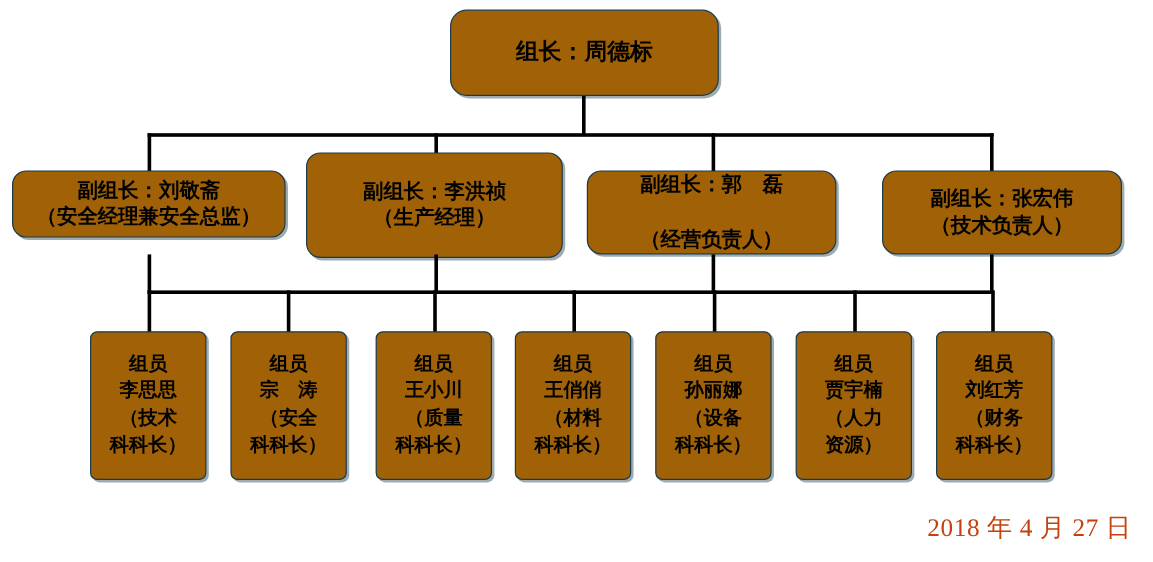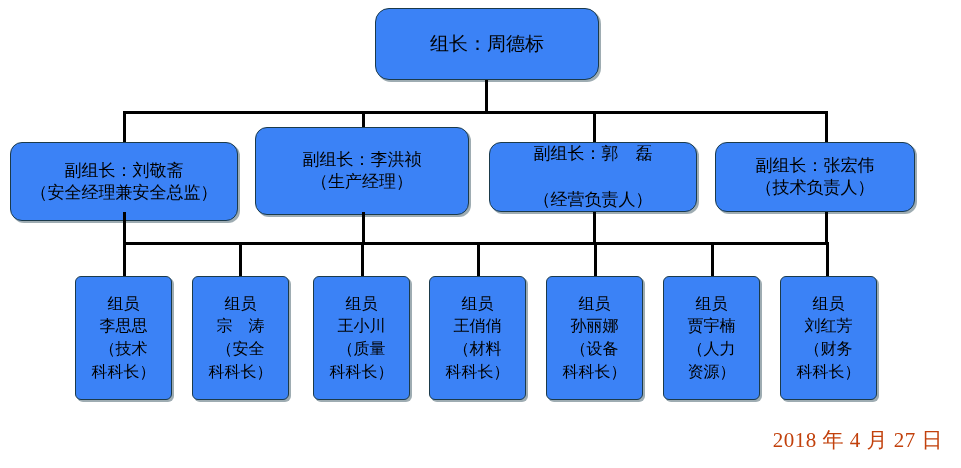--- a/index.html
+++ b/index.html
@@ -21,30 +21,31 @@
     position: absolute;
     background: #000000;
   }
   .conn-v { width: 3px; }
   .conn-h { height: 3px; }
 
   
   .node {
     position: absolute;
     box-sizing: border-box;
-    background: #3b82f6;
+    background: #a16207;
     border: 1.5px solid #1b3a4a;
     border-radius: 12px;
     display: flex;
     flex-direction: column;
     align-items: center;
     justify-content: center;
     color: #000000;
     text-align: center;
     box-shadow: 2px 2px 0 rgba(40,70,85,0.45);
+    font-weight: bold;
   }
   .node .line {
     display: block;
     white-space: pre;
     line-height: 1.28;
   }
 
   .node-top { border-radius: 14px; }
   .node-top .line { font-size: 19px; }
 
@@ -75,36 +76,36 @@
   </div>
 
   <div class="conn conn-v" style="left:485px; top:80px; height:33px;"></div>
   <div class="conn conn-h" style="left:123px; top:111px; width:705px;"></div>
 
   <div class="conn conn-v" style="left:123px; top:111px; height:32px;"></div>
   <div class="conn conn-v" style="left:362px; top:111px; height:32px;"></div>
   <div class="conn conn-v" style="left:593px; top:111px; height:32px;"></div>
   <div class="conn conn-v" style="left:825px; top:111px; height:32px;"></div>
 
-  <div class="node node-lead" style="left:10px; top:142px; width:228px; height:79px;">
+  <div class="node node-lead" style="left:10px; top:142px; width:228px; height:56px;">
     <span class="line">副组长：刘敬斋</span>
     <span class="line">（安全经理兼安全总监）</span>
   </div>
 
   <div class="node node-lead" style="left:255px; top:127px; width:214px; height:88px;">
     <span class="line">副组长：李洪祯</span>
     <span class="line">（生产经理）</span>
   </div>
 
   <div class="node node-lead" style="left:489px; top:142px; width:208px; height:70px;justify-content:space-between;">
     <span class="line">副组长：郭　磊</span>
     <span class="line">（经营负责人）</span>
   </div>
 
-  <div class="node node-lead" style="left:715px; top:142px; width:200px; height:70px;">
+  <div class="node node-lead" style="left:735px; top:142px; width:200px; height:70px;">
     <span class="line">副组长：张宏伟</span>
     <span class="line">（技术负责人）</span>
   </div>
 
   <div class="conn conn-v" style="left:123px; top:212px; height:33px;"></div>
   <div class="conn conn-v" style="left:362px; top:212px; height:33px;"></div>
   <div class="conn conn-v" style="left:593px; top:212px; height:33px;"></div>
   <div class="conn conn-v" style="left:825px; top:212px; height:33px;"></div>
 
   <div class="conn conn-h" style="left:123px; top:242px; width:705px;"></div>

